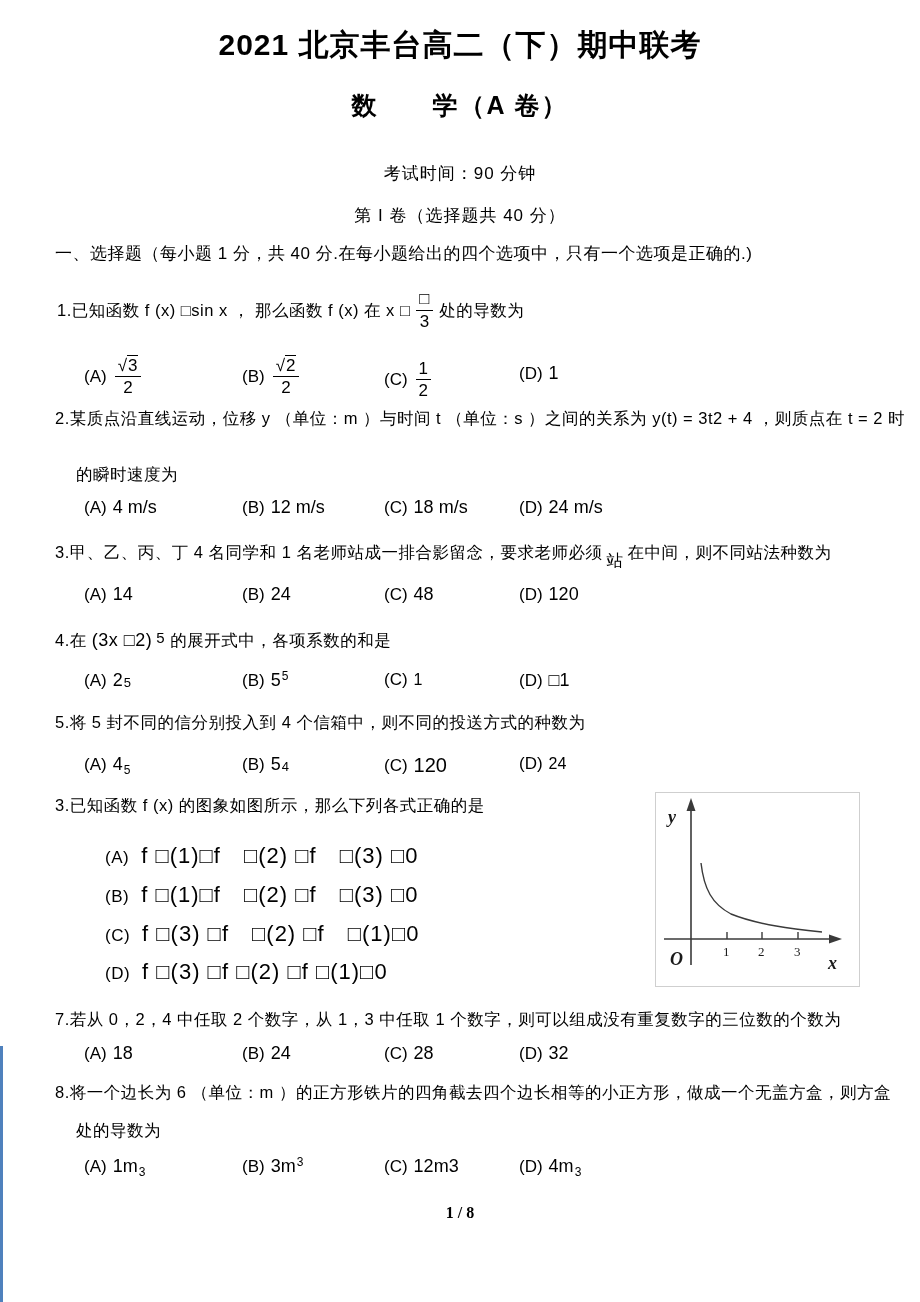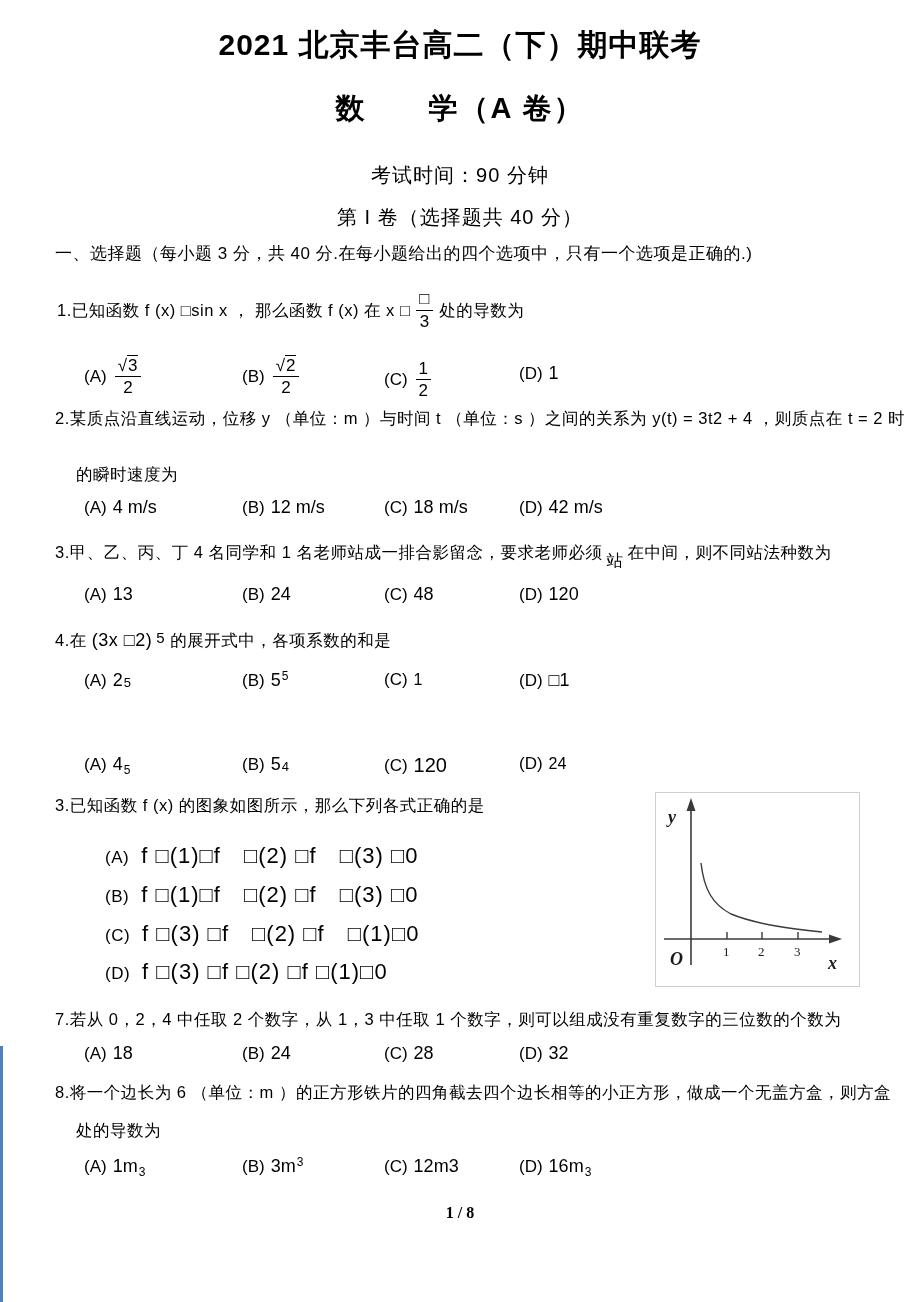--- a/index.html
+++ b/index.html
@@ -3,22 +3,22 @@
 <meta charset="utf-8">
 <style>
   html,body{margin:0;padding:0;background:#ffffff;}
   .page{
     position:relative;width:920px;height:1302px;background:#fff;overflow:hidden;
     font-family:"Liberation Sans",sans-serif;color:#000;
   }
   .row{position:absolute;white-space:nowrap;line-height:1.25;}
   .center{left:0;right:0;text-align:center;}
   .title{font-size:30px;font-weight:700;letter-spacing:1px;}
-  .subtitle{font-size:29px;font-weight:700;letter-spacing:2px;}
-  .meta{font-size:20px;letter-spacing:1px;}
+  .subtitle{font-size:25px;font-weight:700;letter-spacing:2px;}
+  .meta{font-size:17px;letter-spacing:1px;}
   .instr{font-size:17px;letter-spacing:0.5px;}
   .stem{font-size:16.5px;letter-spacing:0.5px;}
   .opts{position:absolute;left:0;top:0;width:920px;height:30px;}
   .opt{position:absolute;display:flex;align-items:center;gap:6px;}
   .ca{left:84px}.cb{left:242px}.cc{left:384px}.cd{left:519px}
   .olabel{font-size:17px;}
   .oval{font-size:18px;}
   .big{font-size:20px;}
   .sm{font-size:16px;}
   .frac{display:inline-flex;flex-direction:column;align-items:center;
@@ -43,21 +43,21 @@
 </style>
 </head>
 <body>
 
 <div class="page">
 
   <div class="row center title" style="top:26px">2021 北京丰台高二（下）期中联考</div>
   <div class="row center subtitle" style="top:90px">数　　学（A 卷）</div>
   <div class="row center meta" style="top:163px">考试时间：90 分钟</div>
   <div class="row center meta" style="top:205px">第 I 卷（选择题共 40 分）</div>
-  <div class="row instr" style="left:55px;top:243px">一、选择题（每小题 3 分，共 40 分.在每小题给出的四个选项中，只有一个选项是正确的.)</div>
+  <div class="row instr" style="left:55px;top:243px">一、选择题（每小题 1 分，共 40 分.在每小题给出的四个选项中，只有一个选项是正确的.)</div>
 
   <div class="row stem flexrow" style="left:57px;top:286px;height:48px">
     <span>1.已知函数 f (x) □sin x ， 那么函数 f (x) 在 x □</span>
     <span class="frac">
       <span class="num">□</span>
       <span class="den">3</span>
     </span>
     <span>处的导数为</span>
   </div>
   <div class="opts" style="top:350px;height:52px">
@@ -98,31 +98,31 @@
     <span class="opt cb">
         <span class="olabel">(B)</span>
         <span class="oval">12 m/s</span>
       </span>
     <span class="opt cc">
         <span class="olabel">(C)</span>
         <span class="oval">18 m/s</span>
       </span>
     <span class="opt cd">
         <span class="olabel">(D)</span>
-        <span class="oval">42 m/s</span>
+        <span class="oval">24 m/s</span>
       </span>
   </div>
 
   <div class="row stem" style="left:55px;top:542px">
     <span>3.甲、乙、丙、丁 4 名同学和 1 名老师站成一排合影留念，要求老师必须</span><span class="drop">站</span><span>在中间，则不同站法种数为</span>
   </div>
   <div class="opts" style="top:584px">
     <span class="opt ca">
         <span class="olabel">(A)</span>
-        <span class="oval">13</span>
+        <span class="oval">14</span>
       </span>
     <span class="opt cb">
         <span class="olabel">(B)</span>
         <span class="oval">24</span>
       </span>
     <span class="opt cc">
         <span class="olabel">(C)</span>
         <span class="oval">48</span>
       </span>
     <span class="opt cd">
@@ -148,20 +148,21 @@
     <span class="opt cc">
         <span class="olabel">(C)</span>
         <span class="sm">1</span>
       </span>
     <span class="opt cd">
         <span class="olabel">(D)</span>
         <span class="oval">□1</span>
       </span>
   </div>
 
+  <div class="row stem" style="left:55px;top:712px">5.将 5 封不同的信分别投入到 4 个信箱中，则不同的投送方式的种数为</div>
   <div class="opts" style="top:754px">
     <span class="opt ca">
         <span class="olabel">(A)</span>
         <span class="oval"><span>4</span><span class="script-sub">5</span></span>
       </span>
     <span class="opt cb">
         <span class="olabel">(B)</span>
         <span class="oval"><span>5</span><span class="script-base">4</span></span>
       </span>
     <span class="opt cc">
@@ -229,21 +230,21 @@
     <span class="opt cb">
         <span class="olabel">(B)</span>
         <span class="oval"><span>3m</span><span class="script-sup">3</span></span>
       </span>
     <span class="opt cc">
         <span class="olabel">(C)</span>
         <span class="oval">12m3</span>
       </span>
     <span class="opt cd">
         <span class="olabel">(D)</span>
-        <span class="oval"><span>16m</span><span class="script-sub">3</span></span>
+        <span class="oval"><span>4m</span><span class="script-sub">3</span></span>
       </span>
   </div>
 
   <div class="row center footer" style="top:1203px">1 / 8</div>
 
   <div class="edge-marker"></div>
 
 </div>
 
 </body></html>

